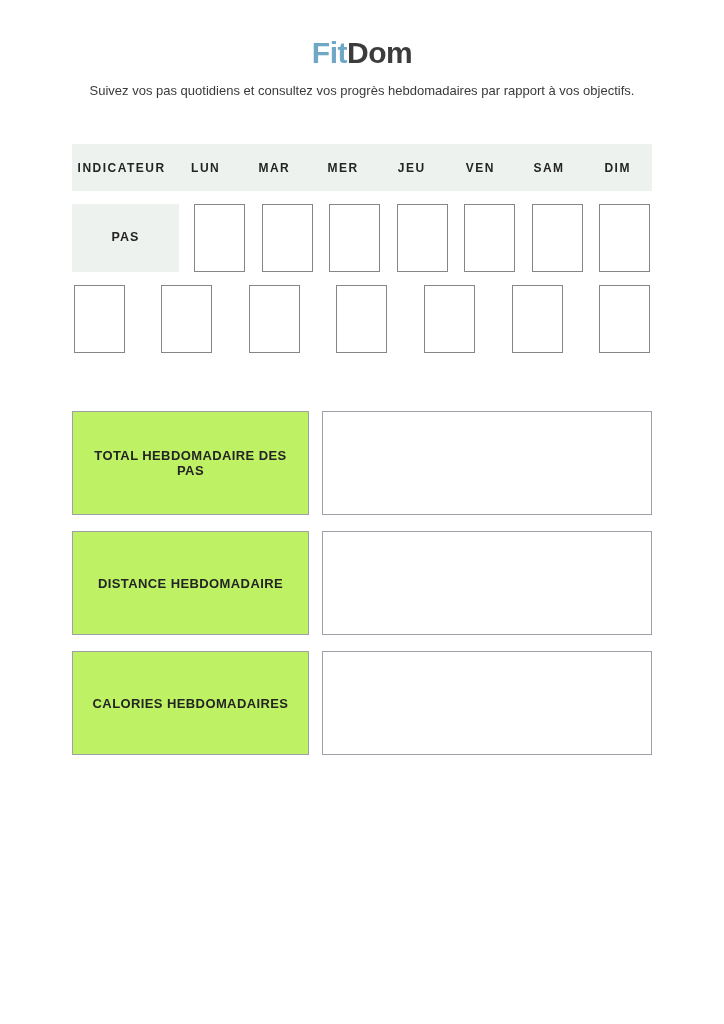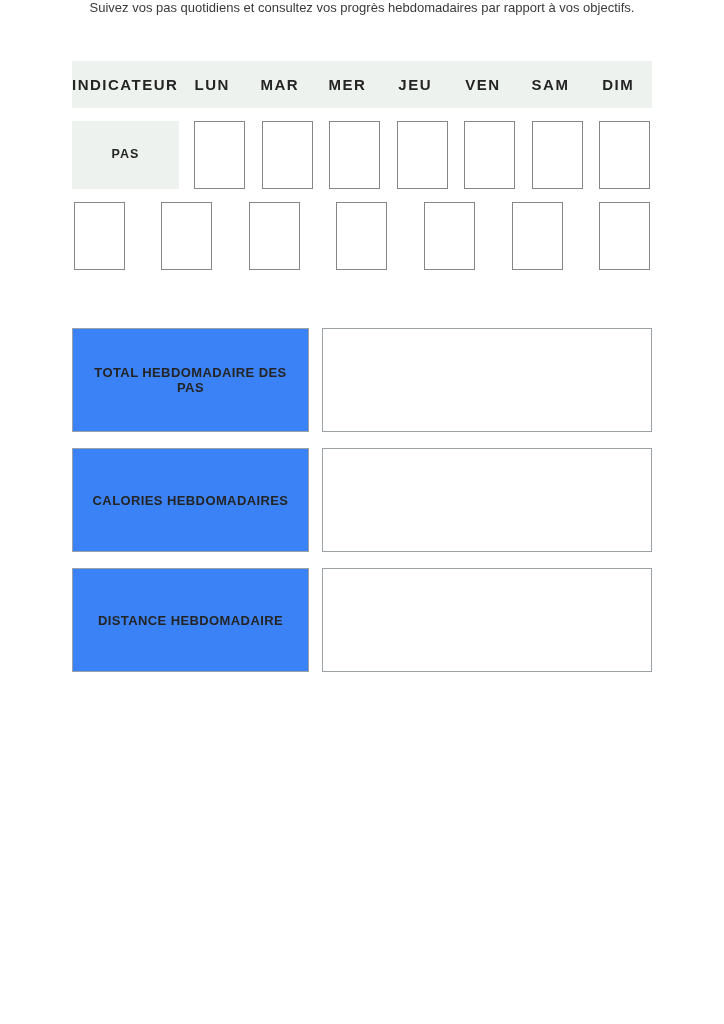--- a/index.html
+++ b/index.html
@@ -28,39 +28,40 @@
     margin-top: 31px;
     text-align: center;
     font-size: 22px;
     letter-spacing: 0.5px;
     color: #2b2b2b;
     text-decoration: underline;
     text-underline-offset: 4px;
     text-decoration-thickness: 1.5px;
   }
   .subtitle {
+    margin-top: 14px;
     text-align: center;
     font-size: 13px;
     color: #3a3a3a;
   }
 
   
   .tracker { margin: 46px 72px 0 72px; width: 580px; }
   .hdr-row, .data-row {
     display: flex;
     justify-content: space-between;
     align-items: stretch;
   }
   .hdr-row { margin-bottom: 13px; }
   .hdr-cell {
     background: #eef2ee;
     height: 47px;
     display: flex; align-items: center; justify-content: center;
     font-weight: bold;
-    font-size: 15px;
+    font-size: 12px;
     letter-spacing: 1.5px;
     color: #242424;
   }
   .hdr-cell.indicator { width: 107px; }
   .hdr-cell.day { width: 74px; }
 
   .data-row { margin-bottom: 13px; height: 68px; }
   .row-label {
     width: 107px;
     background: #eef2ee;
@@ -83,41 +84,44 @@
   
   .summary { margin: 58px 72px 0 72px; width: 580px; }
   .summary-row {
     display: flex;
     justify-content: space-between;
     margin-bottom: 16px;
     height: 104px;
   }
   .summary-label {
     width: 237px; height: 104px;
-    background: #3b82f6;
+    background: #bef264;
     border: 1px solid #9ba1a6;
     display: flex; align-items: center; justify-content: center;
     text-align: center;
     font-weight: bold;
     font-size: 13px;
     letter-spacing: 0.4px;
     color: #242424;
     padding: 2px 6px;
   }
   .summary-value {
     width: 330px; height: 104px;
     background: #ffffff;
     border: 1px solid #9ba1a6;
   }
 </style>
 </head>
 <body>
 
 <div class="page">
 
+  <div class="logo">
+    <span class="fit">Fit</span><span class="dom">Dom</span>
+  </div>
 
   <div class="subtitle">Suivez vos pas quotidiens et consultez vos progrès hebdomadaires par rapport à vos objectifs.</div>
 
   <div class="tracker">
     <div class="hdr-row">
       <div class="hdr-cell indicator">INDICATEUR</div>
       <div class="hdr-cell day">LUN</div>
       <div class="hdr-cell day">MAR</div>
       <div class="hdr-cell day">MER</div>
       <div class="hdr-cell day">JEU</div>
@@ -176,22 +180,22 @@
         </div>
     </div>
   </div>
 
   <div class="summary">
     <div class="summary-row">
       <div class="summary-label">TOTAL HEBDOMADAIRE DES PAS</div>
       <div class="summary-value"></div>
     </div>
     <div class="summary-row">
+      <div class="summary-label">DISTANCE HEBDOMADAIRE</div>
+      <div class="summary-value"></div>
+    </div>
+    <div class="summary-row">
       <div class="summary-label">CALORIES HEBDOMADAIRES</div>
       <div class="summary-value"></div>
     </div>
-    <div class="summary-row">
-      <div class="summary-label">DISTANCE HEBDOMADAIRE</div>
-      <div class="summary-value"></div>
-    </div>
   </div>
 
 </div>
 
 </body></html>

